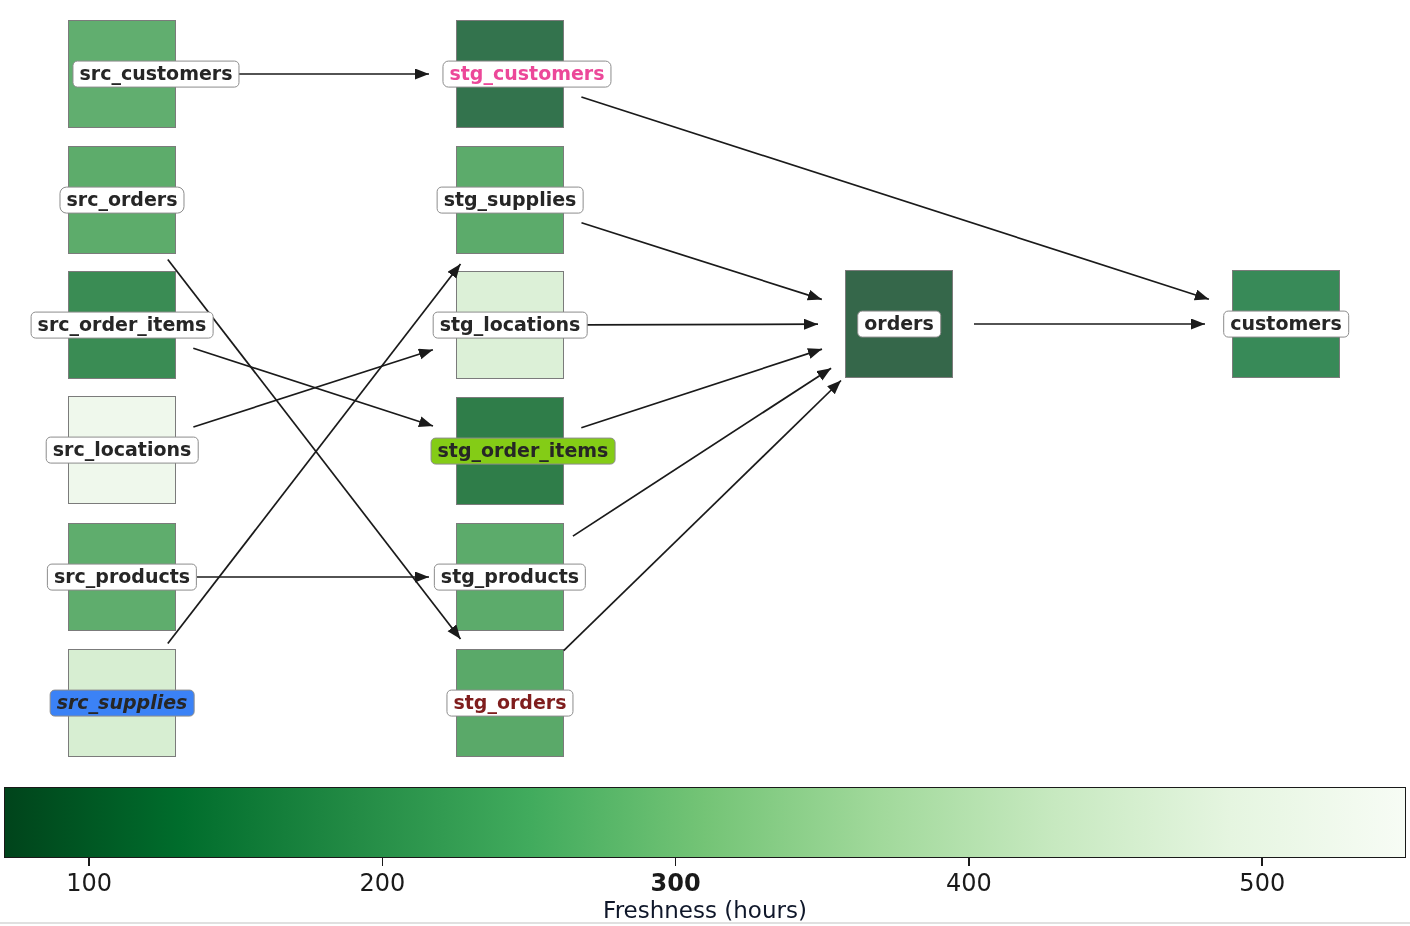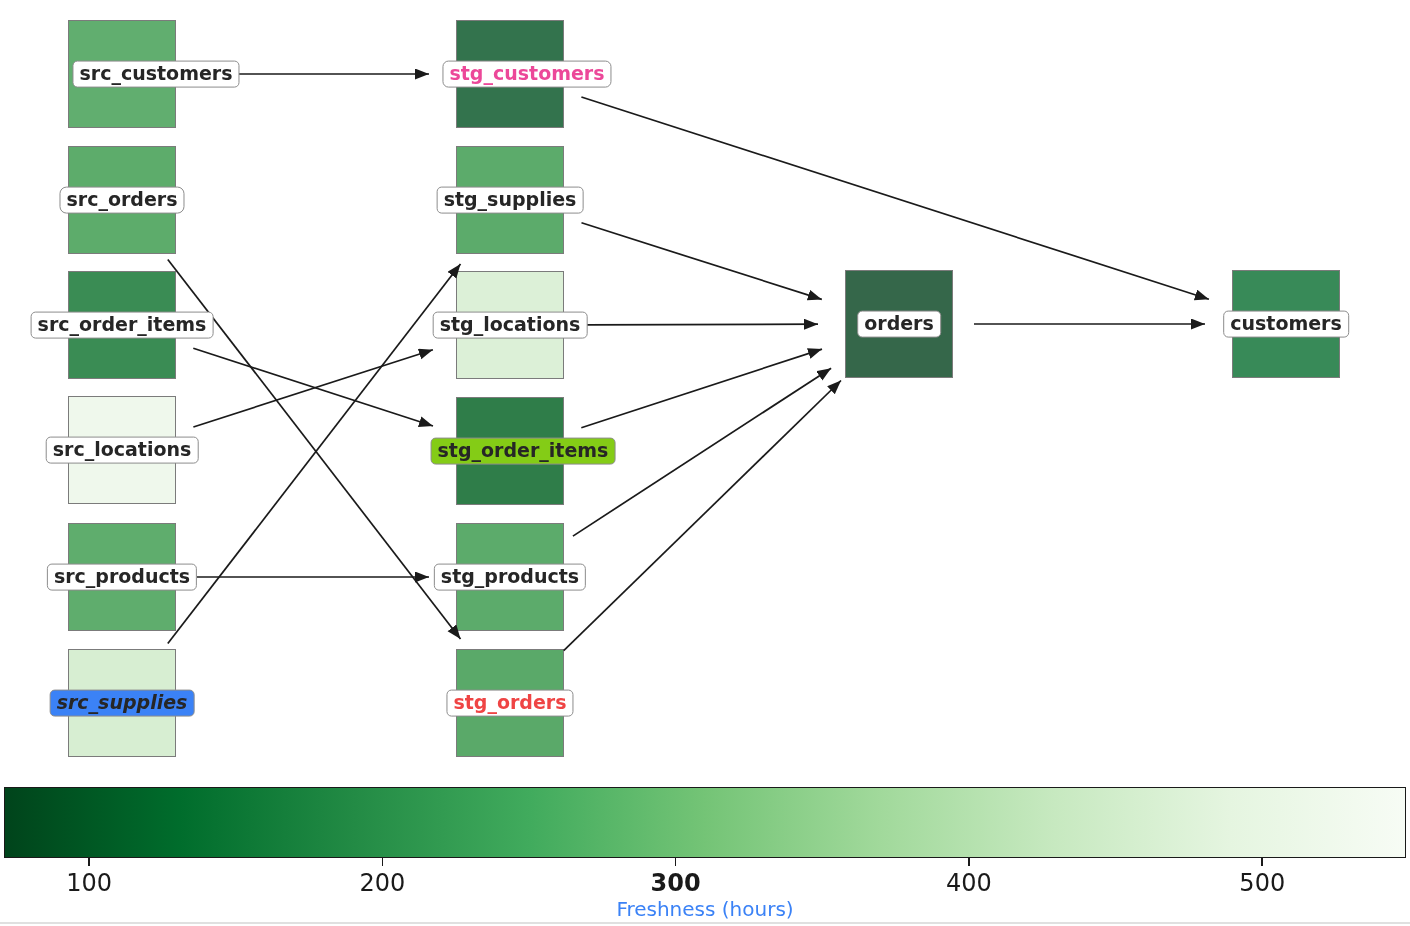--- a/index.html
+++ b/index.html
@@ -43,22 +43,22 @@
   .cb-tick-label{
     position:absolute;
     transform:translateX(-50%);
     font-size:24px;
     color:#1a1a1a;
     white-space:nowrap;
   }
   #cb-axis-label{
     position:absolute;
     transform:translateX(-50%);
-    font-size:20px;
-    color:#3b82f6;
+    font-size:23px;
+    color:#0f172a;
     white-space:nowrap;
   }
   #figure-bottom-border{
     position:absolute;
     left:0;width:100%;
     height:1.5px;
     background:#e0e0e0;
   }
 </style>
 </head>
@@ -106,21 +106,21 @@
       <div class="node-label" style="left: 122px; top: 200px; color: rgb(38, 38, 38); background: rgb(255, 255, 255); border-color: rgb(140, 140, 140); border-radius: 7px;">src_orders</div>
       <div class="node-label" style="left: 122px; top: 325px; color: rgb(38, 38, 38); background: rgb(255, 255, 255); border-color: rgb(140, 140, 140);">src_order_items</div>
       <div class="node-label" style="left: 122px; top: 450px; color: rgb(38, 38, 38); background: rgb(255, 255, 255); border-color: rgb(140, 140, 140);">src_locations</div>
       <div class="node-label" style="left: 122px; top: 577px; color: rgb(38, 38, 38); background: rgb(255, 255, 255); border-color: rgb(140, 140, 140);">src_products</div>
       <div class="node-label" style="left: 122px; top: 703px; color: rgb(38, 38, 38); background: #3b82f6; border-color: rgb(140, 140, 140); font-style: italic;">src_supplies</div>
       <div class="node-label" style="left: 527px; top: 74px; color: #ec4899; background: rgb(255, 255, 255); border-color: rgb(140, 140, 140); border-radius: 6px;">stg_customers</div>
       <div class="node-label" style="left: 510px; top: 200px; color: rgb(38, 38, 38); background: rgb(255, 255, 255); border-color: rgb(140, 140, 140);">stg_supplies</div>
       <div class="node-label" style="left: 510px; top: 325px; color: rgb(38, 38, 38); background: rgb(255, 255, 255); border-color: rgb(140, 140, 140);">stg_locations</div>
       <div class="node-label" style="left: 523px; top: 451px; color: rgb(38, 38, 38); background: #84cc16; border-color: rgb(140, 140, 140);">stg_order_items</div>
       <div class="node-label" style="left: 510px; top: 577px; color: rgb(38, 38, 38); background: rgb(255, 255, 255); border-color: rgb(140, 140, 140);">stg_products</div>
-      <div class="node-label" style="left: 510px; top: 703px; color: #ef4444; background: rgb(255, 255, 255); border-color: rgb(140, 140, 140);">stg_orders</div>
+      <div class="node-label" style="left: 510px; top: 703px; color: #7f1d1d; background: rgb(255, 255, 255); border-color: rgb(140, 140, 140);">stg_orders</div>
       <div class="node-label" style="left: 899px; top: 324px; color: rgb(38, 38, 38); background: rgb(255, 255, 255); border-color: rgb(140, 140, 140);">orders</div>
       <div class="node-label" style="left: 1286px; top: 324px; color: rgb(38, 38, 38); background: rgb(255, 255, 255); border-color: rgb(140, 140, 140);">customers</div>
     </div>
 
   <div id="colorbar" style="left: 4px; top: 787px; width: 1402px; height: 71px; background: linear-gradient(90deg, rgb(0, 68, 27), rgb(0, 109, 44), rgb(35, 139, 69), rgb(65, 171, 93), rgb(116, 196, 118), rgb(161, 217, 155), rgb(199, 233, 192), rgb(229, 245, 224), rgb(247, 252, 245));"></div>
   <div id="cb-ticks">
       <div class="cb-tick" style="left: 88.2586px; top: 858px;"></div>
       <div class="cb-tick-label" style="left: 89.0586px; top: 869px;">100</div>
       <div class="cb-tick" style="left: 381.564px; top: 858px;"></div>
       <div class="cb-tick-label" style="left: 382.364px; top: 869px;">200</div>

